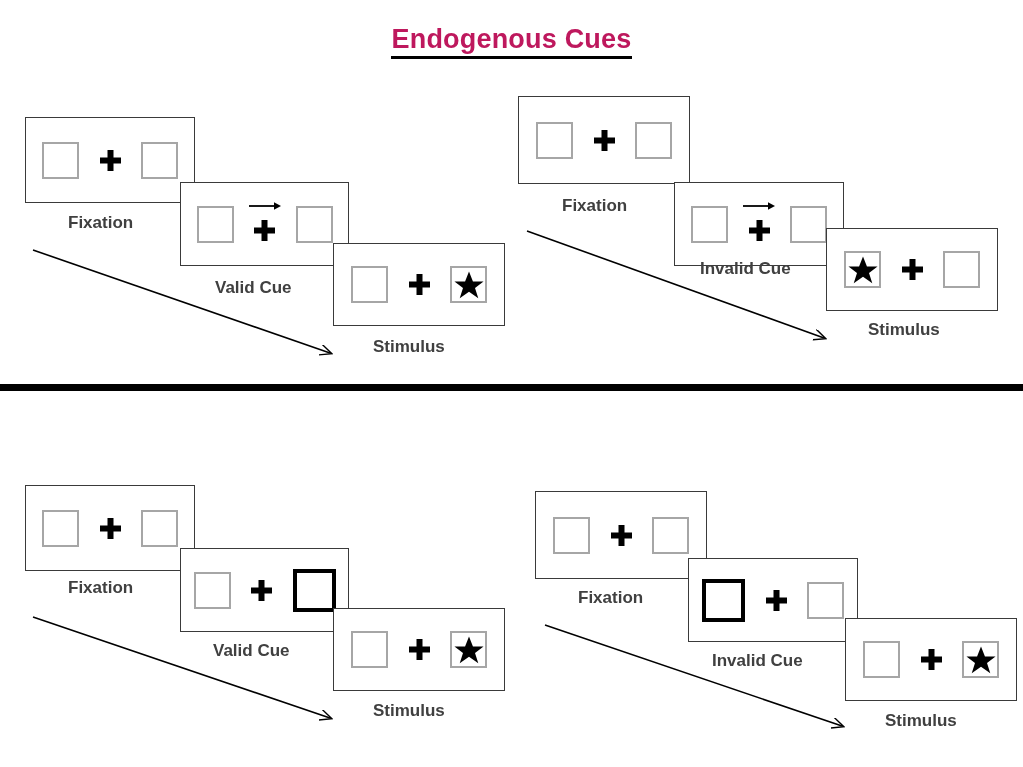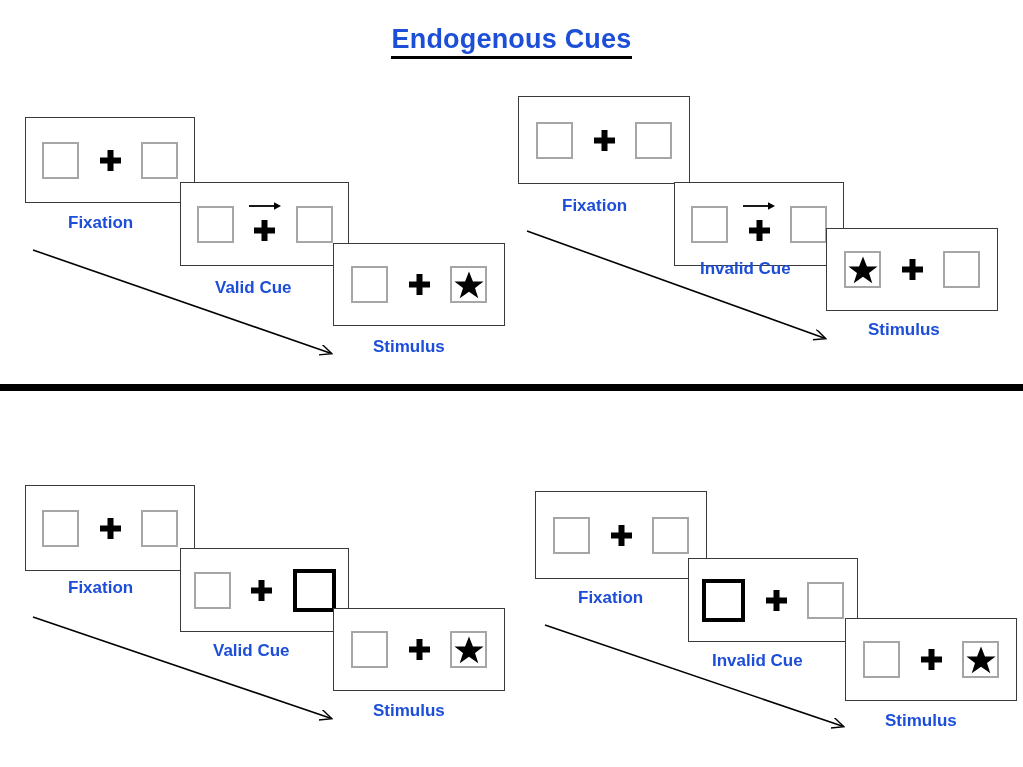--- a/index.html
+++ b/index.html
@@ -25,21 +25,21 @@
   }
 
   
   .section-title {
     position: absolute;
     width: 1023px;
     text-align: center;
     font-size: 27px;
     font-weight: bold;
     letter-spacing: 0.2px;
-    color: #1d4ed8;
+    color: #be185d;
   }
   .section-title span.ul {
     border-bottom: 3px solid #000;
     padding-bottom: 2px;
     display: inline-block;
     line-height: 1.12;
   }
   #title-endogenous { top: 24px; }
   #title-exogenous  { top: 416px; }
 
@@ -118,21 +118,21 @@
   }
   .center-col.with-arrow .plus-glyph {
     margin-top: 12px;
   }
 
   
   .caption {
     position: absolute;
     font-size: 17px;
     font-weight: bold;
-    color: #1d4ed8;
+    color: #404040;
     white-space: nowrap;
   }
 
   
   .time-arrow {
     position: absolute;
     pointer-events: none;
   }
 
   

